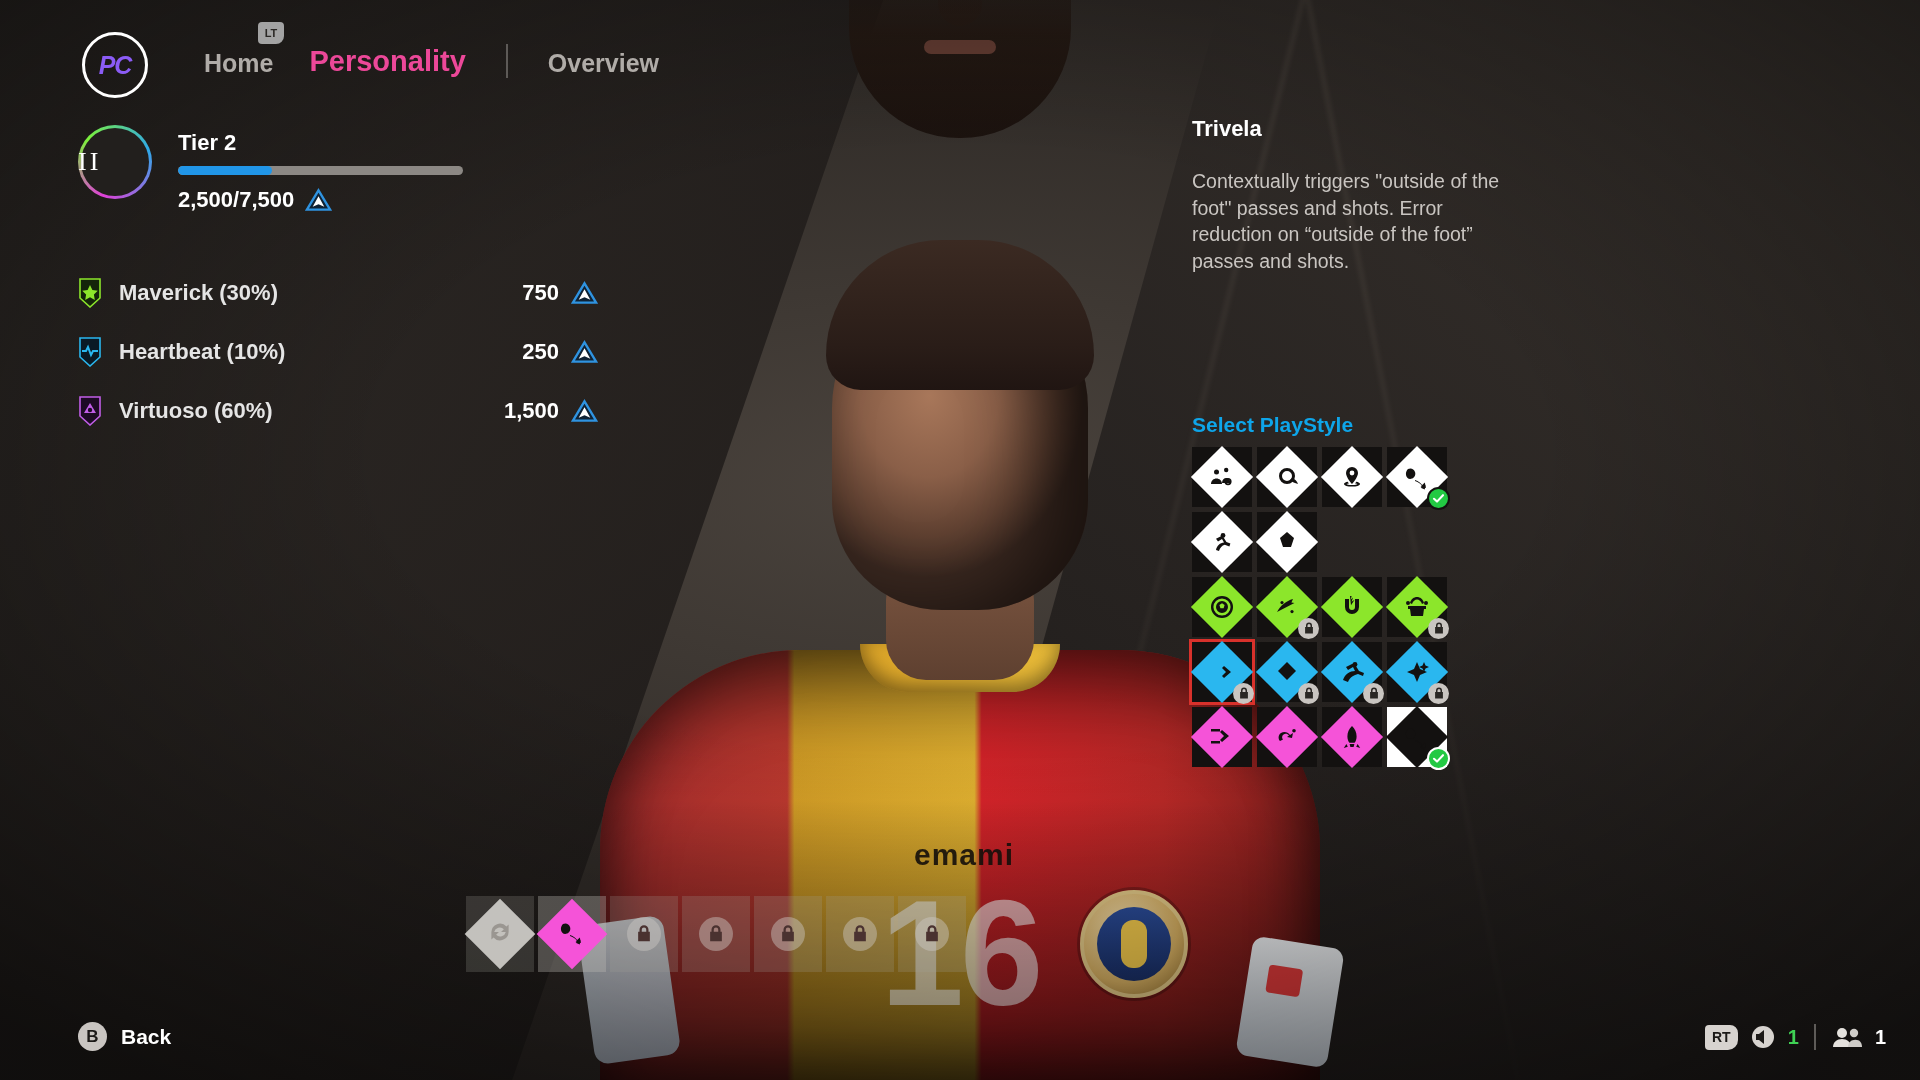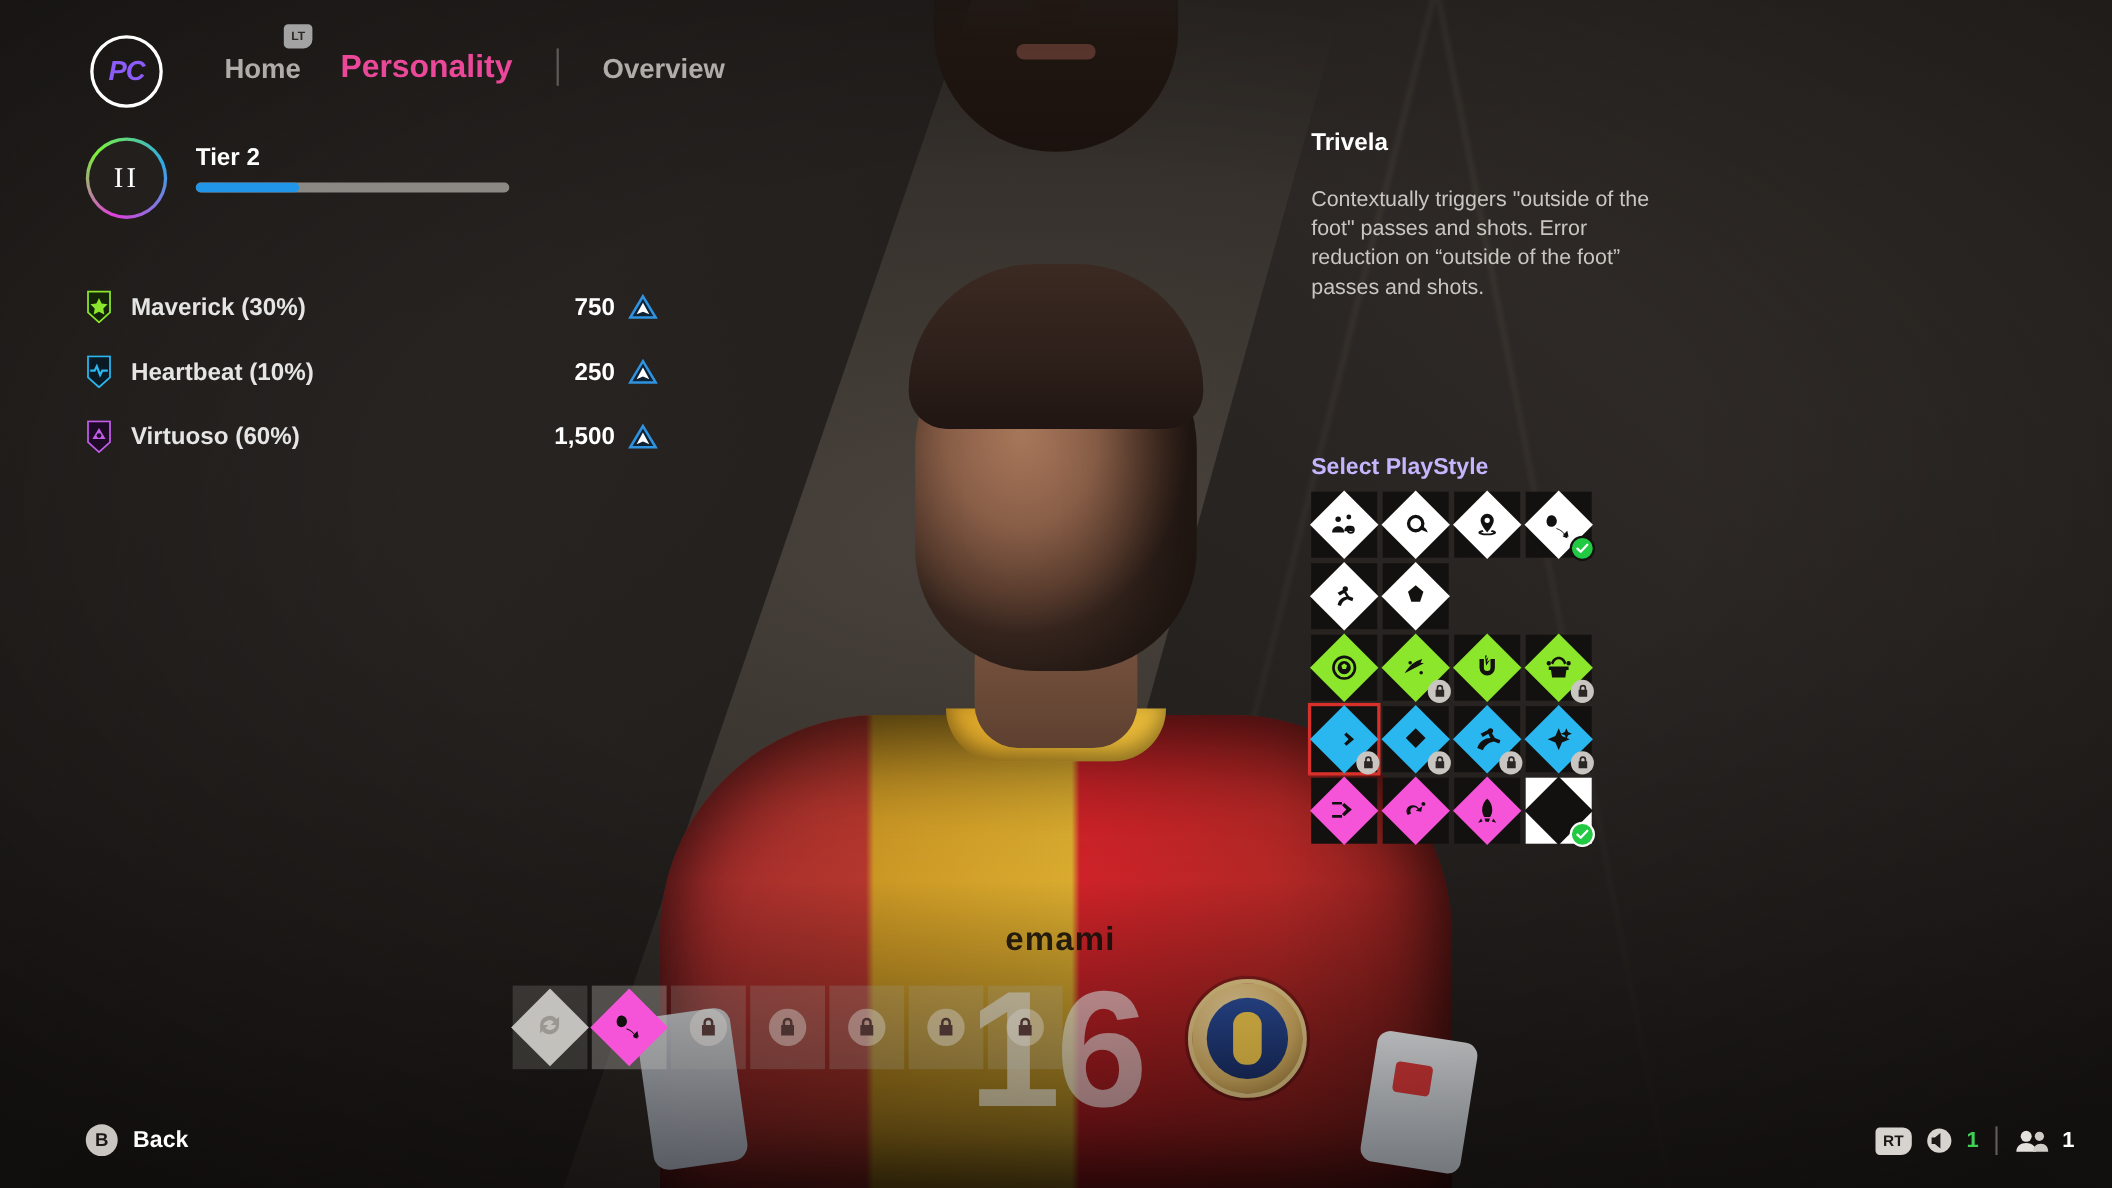--- a/index.html
+++ b/index.html
@@ -133,21 +133,21 @@
     display:flex; align-items:center; justify-content:center;
     border-radius:4px 4px 8px 4px;
   }
 
   
   .left { position:absolute; left:78px; top:125px; width:520px; z-index:30; }
   .tier-row { display:flex; align-items:flex-start; gap:26px; }
   .tier-ring {
     position:relative; width:74px; height:74px; border-radius:50%;
     background:conic-gradient(from 200deg, #e040d8 0deg, #7cf23a 110deg, #2fa8e8 230deg, #e040d8 360deg);
-    display:flex; align-items:center; justify-content:center; flex:none;
+    display:flex; align-items:center; flex:none;
   }
   .tier-ring:before { content:""; position:absolute; inset:3px; border-radius:50%; background:#221f1d; }
   .tier-ring span { position:relative; font-size:26px; font-weight:400; letter-spacing:3px; color:#fff;
     font-family:"Liberation Serif", serif; }
   .tier-info { padding-top:5px; flex:1; }
   .tier-label { font-size:22px; font-weight:700; color:#fff; margin-bottom:10px; }
   .xp-bar { width:285px; height:9px; border-radius:5px; background:#8c8884; overflow:hidden; }
   .xp-fill { height:100%; background:#2196e8; border-radius:5px; }
   .xp-text { margin-top:12px; display:flex; align-items:center; gap:11px; font-size:22px; font-weight:600; color:#fff; }
 
@@ -158,21 +158,21 @@
   .arch-badge { width:24px; height:30px; flex:none; margin-right:17px; }
   .arch-name { font-size:22px; color:#e5e5e5; font-weight:700; }
   .arch-val { margin-left:auto; display:flex; align-items:center; gap:12px; width:160px; justify-content:flex-end; }
   .arch-num { font-size:22px; font-weight:600; color:#fff; }
 
   
   .right { position:absolute; left:1192px; top:116px; width:330px; z-index:30; }
   .ps-title { font-size:22px; font-weight:700; color:#fff; margin-bottom:26px; }
   .ps-desc { font-size:19.5px; line-height:1.37; color:#c9c5c1; font-weight:400; }
 
-  .select-head { position:absolute; left:1192px; top:413px; font-size:21px; font-weight:700; color:#c4b5fd; z-index:30; }
+  .select-head { position:absolute; left:1192px; top:413px; font-size:21px; font-weight:700; color:#0ea5e9; z-index:30; }
 
   .grid { position:absolute; left:1192px; top:447px; width:270px; z-index:30;
           display:grid; grid-template-columns:repeat(4,60px); gap:5px; }
   .cell { width:60px; height:60px; background:#131110; position:relative;
           display:flex; align-items:center; justify-content:center; }
   .cell.empty { background:transparent; }
   .cell.sel-white { background:#fff; }
   .cell.row-cursor { box-shadow:0 0 0 3px #d8312b; z-index:2; }
 
   .diamond { width:44px; height:44px; transform:rotate(45deg); position:relative;
@@ -269,20 +269,27 @@
 
 <div class="left">
   <div class="tier-row">
     <div class="tier-ring">
       <span>II</span>
     </div>
     <div class="tier-info">
       <div class="tier-label">Tier 2</div>
       <div class="xp-bar">
         <div class="xp-fill" id="xpfill" style="width: 33%;"></div>
+      </div>
+      <div class="xp-text">
+        <span>2,500/7,500</span>
+        <svg class="xpicon" viewBox="0 0 28 24">
+          <path d="M14 2 L26 22 L2 22 Z" fill="#0f2234" stroke="#2f93e0" stroke-width="2.4"></path>
+          <path d="M14 8 L20 19 L14 16.5 L8 19 Z" fill="#ffffff"></path>
+        </svg>
       </div>
     </div>
   </div>
 
   <div class="arch-list">
 
     <div class="arch-row">
       <svg class="arch-badge" viewBox="0 0 24 30">
         <path d="M2 1 H22 V20 L12 29 L2 20 Z" fill="#14250a" stroke="#8ce62b" stroke-width="1.6"></path>
         <path d="M12 7 l2.4 4.9 5.4.8-3.9 3.8.9 5.4-4.8-2.6-4.8 2.6.9-5.4-3.9-3.8 5.4-.8Z" fill="#8ce62b"></path>

